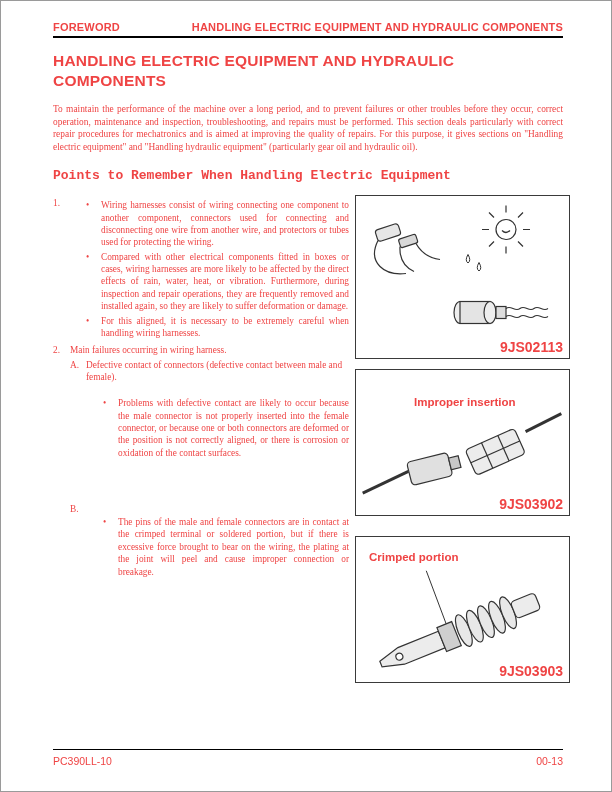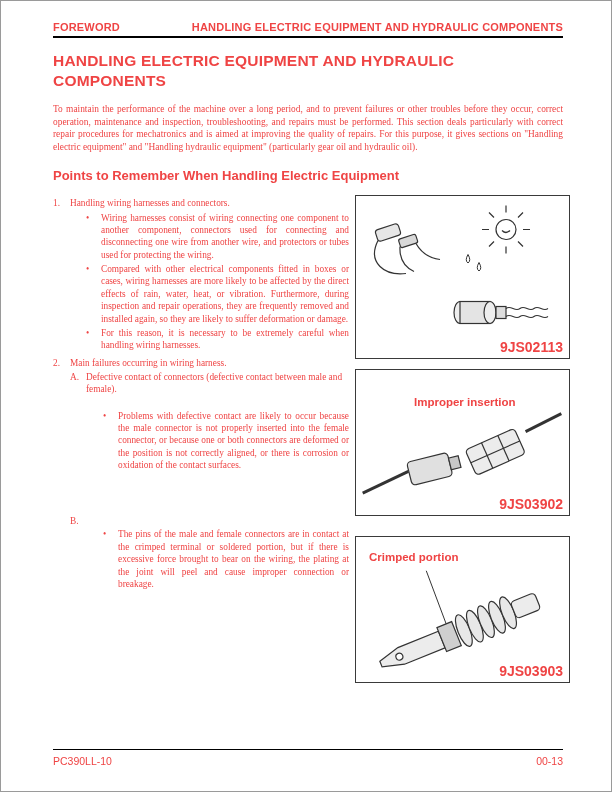--- a/index.html
+++ b/index.html
@@ -21,21 +21,21 @@
   .doc-title {
     margin:13px 0 0 0; font-family:"Liberation Sans", sans-serif;
     font-weight:bold; font-size:15.5px; line-height:1.32; letter-spacing:0.2px;
   }
 
   .intro {
     margin:11px 0 0 0; font-size:9.4px; line-height:1.34; text-align:justify;
   }
 
   .section-heading {
-    margin:15px 0 0 0; font-family:Liberation Sans, sans-serif;
+    margin:15px 0 0 0; font-family:Liberation Mono, monospace;
     font-weight:bold; font-size:13px;
   }
 
   
   .content-row { display:flex; margin-top:12px; }
   .text-col { width:296px; flex:none; font-size:9.3px; line-height:1.33; }
   .fig-col  { flex:1; margin-left:6px; }
 
   .li { display:flex; margin-top:2px; }
   .li > .marker { width:17px; flex:none; }
@@ -102,33 +102,32 @@
 
     <h2 class="section-heading">Points to Remember When Handling Electric Equipment</h2>
 
     <div class="content-row">
 
       <div class="text-col">
 
         <div class="li">
           <span class="marker">1.</span>
           <div class="body">
-            <p class="item-head">Handling wiring harnesses and connectors.</p>
             <div class="bullets">
               <div class="bullet">
                 <span class="marker">•</span>
                 <p>Wiring harnesses consist of wiring connecting one component to another component, connectors used for connecting and disconnecting one wire from another wire, and protectors or tubes used for protecting the wiring.</p>
               </div>
               <div class="bullet">
                 <span class="marker">•</span>
                 <p>Compared with other electrical components fitted in boxes or cases, wiring harnesses are more likely to be affected by the direct effects of rain, water, heat, or vibration. Furthermore, during inspection and repair operations, they are frequently removed and installed again, so they are likely to suffer deformation or damage.</p>
               </div>
               <div class="bullet">
                 <span class="marker">•</span>
-                <p>For this reason, it is necessary to be extremely careful when handling wiring harnesses.</p>
+                <p>For this aligned, it is necessary to be extremely careful when handling wiring harnesses.</p>
               </div>
             </div>
           </div>
         </div>
 
         <div class="li item2">
           <span class="marker">2.</span>
           <div class="body">
             <p class="item-head">Main failures occurring in wiring harness.</p>
 

